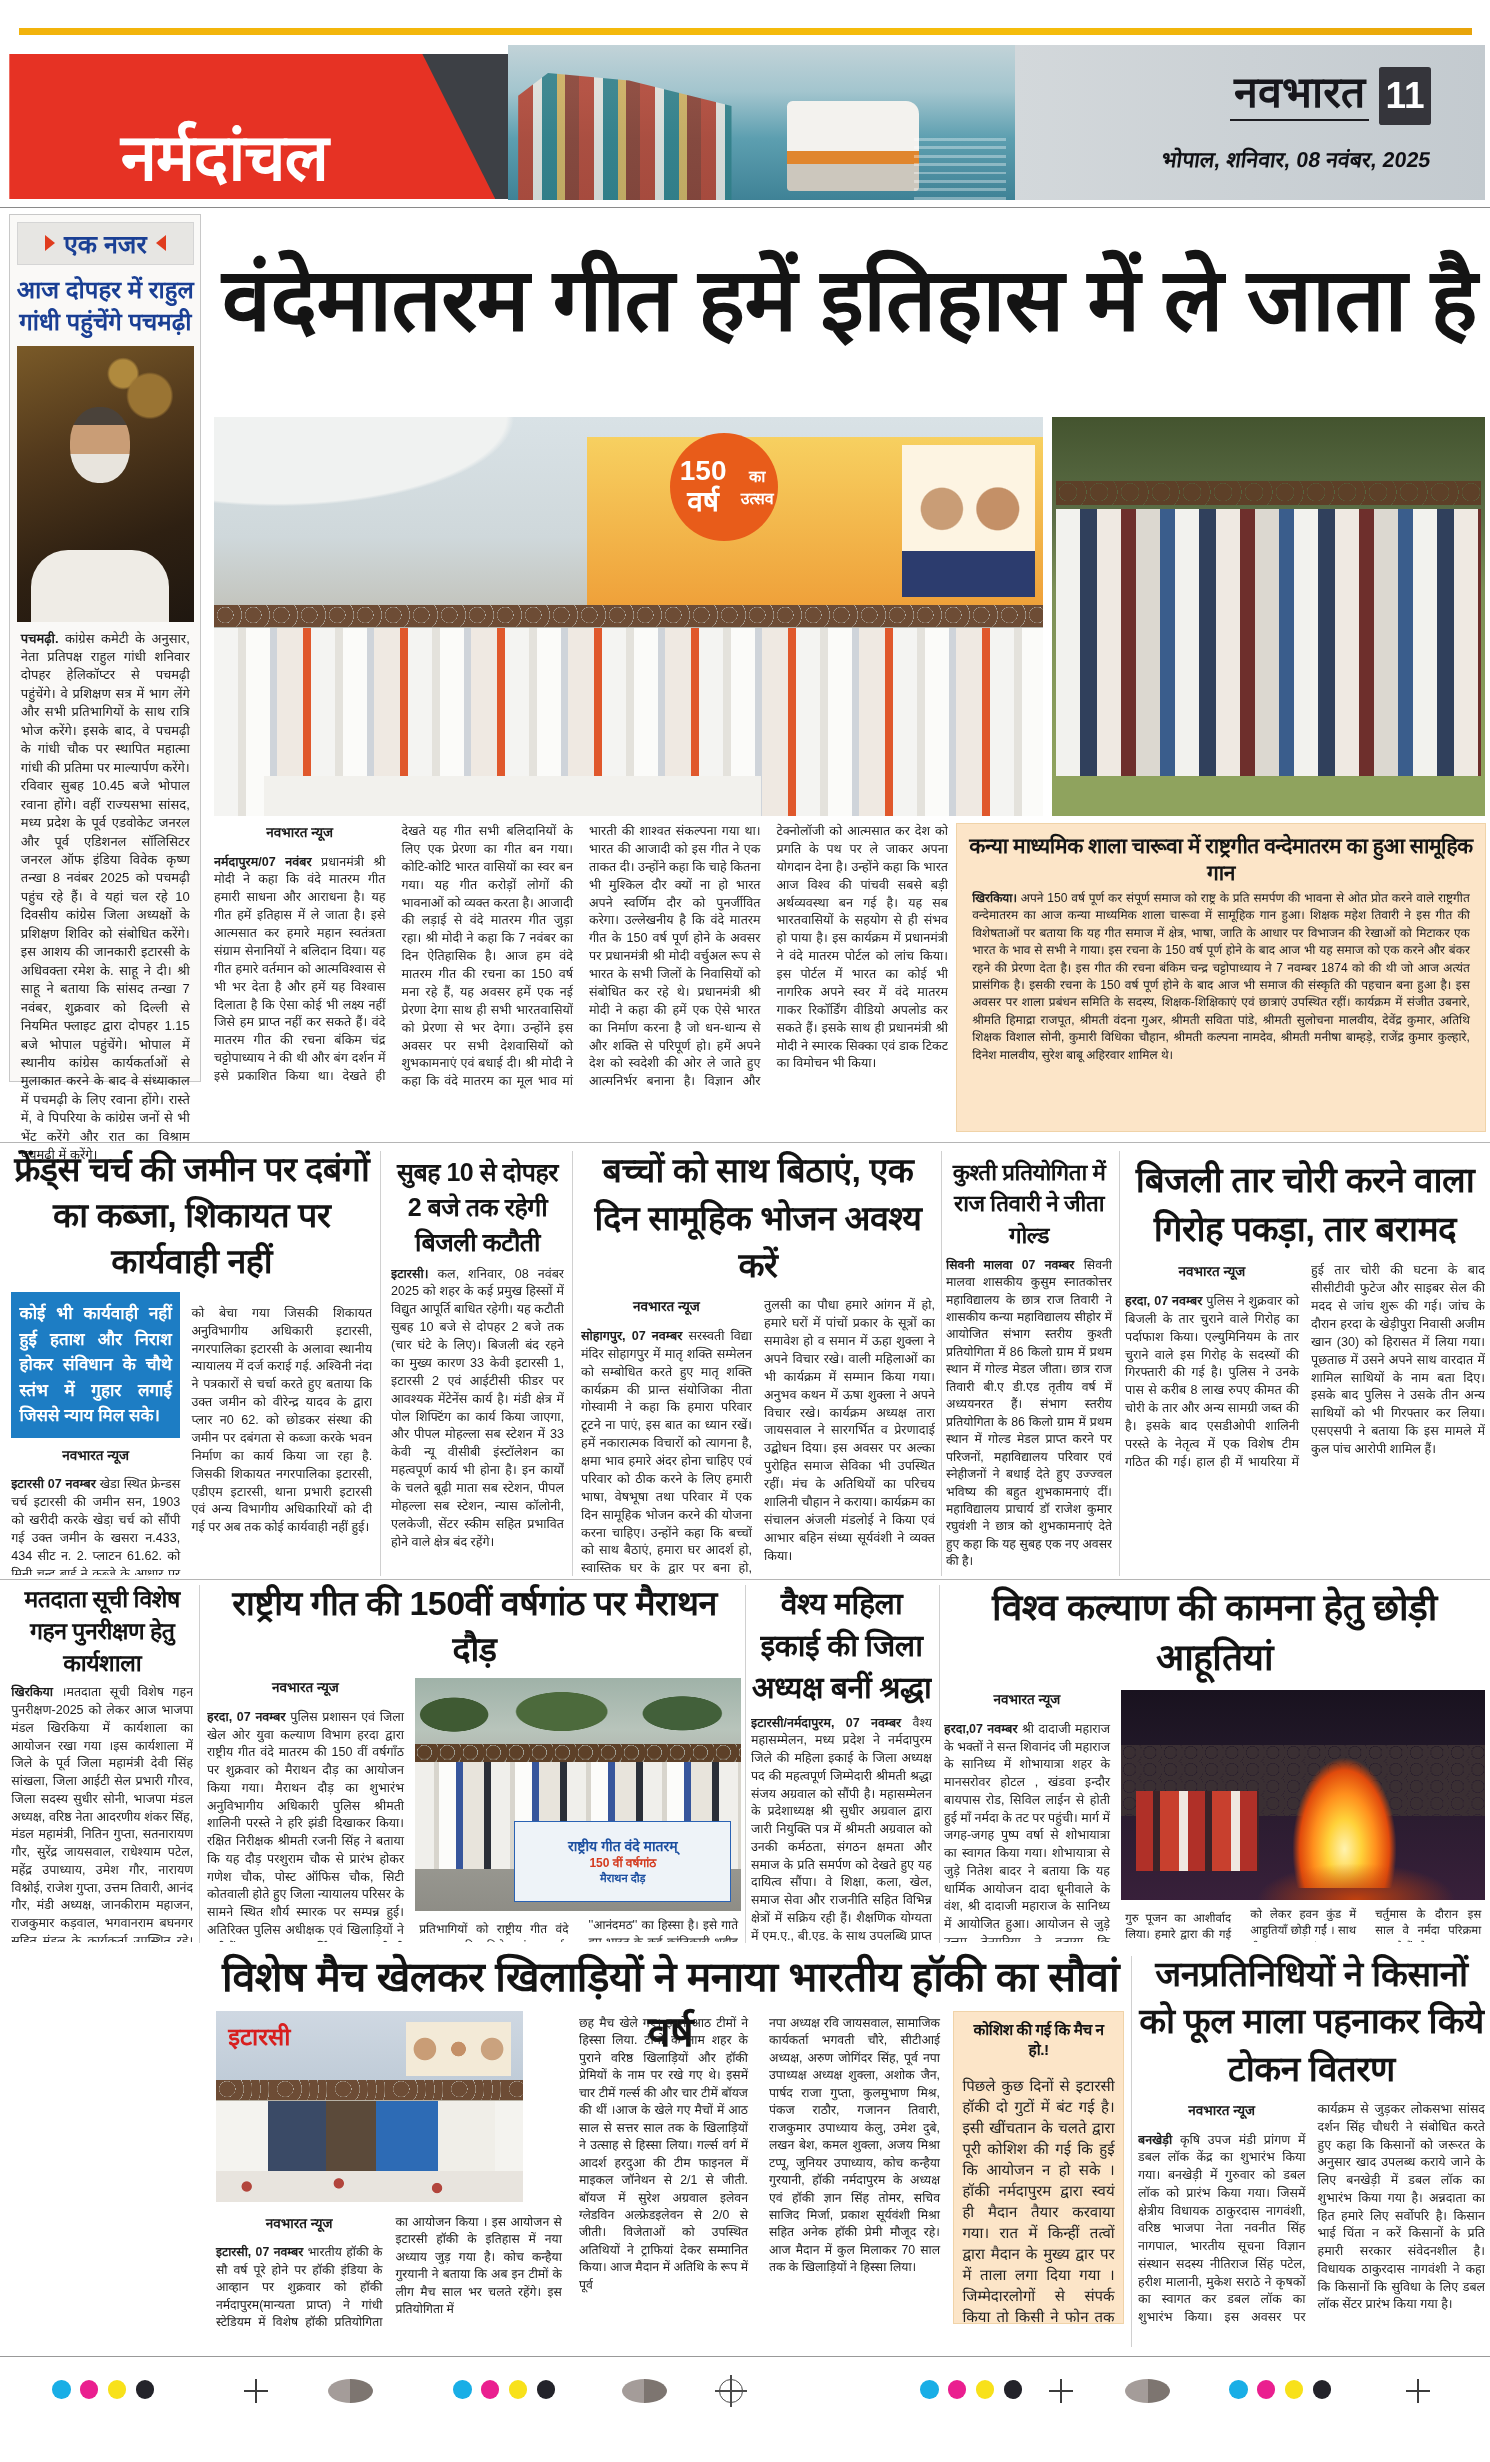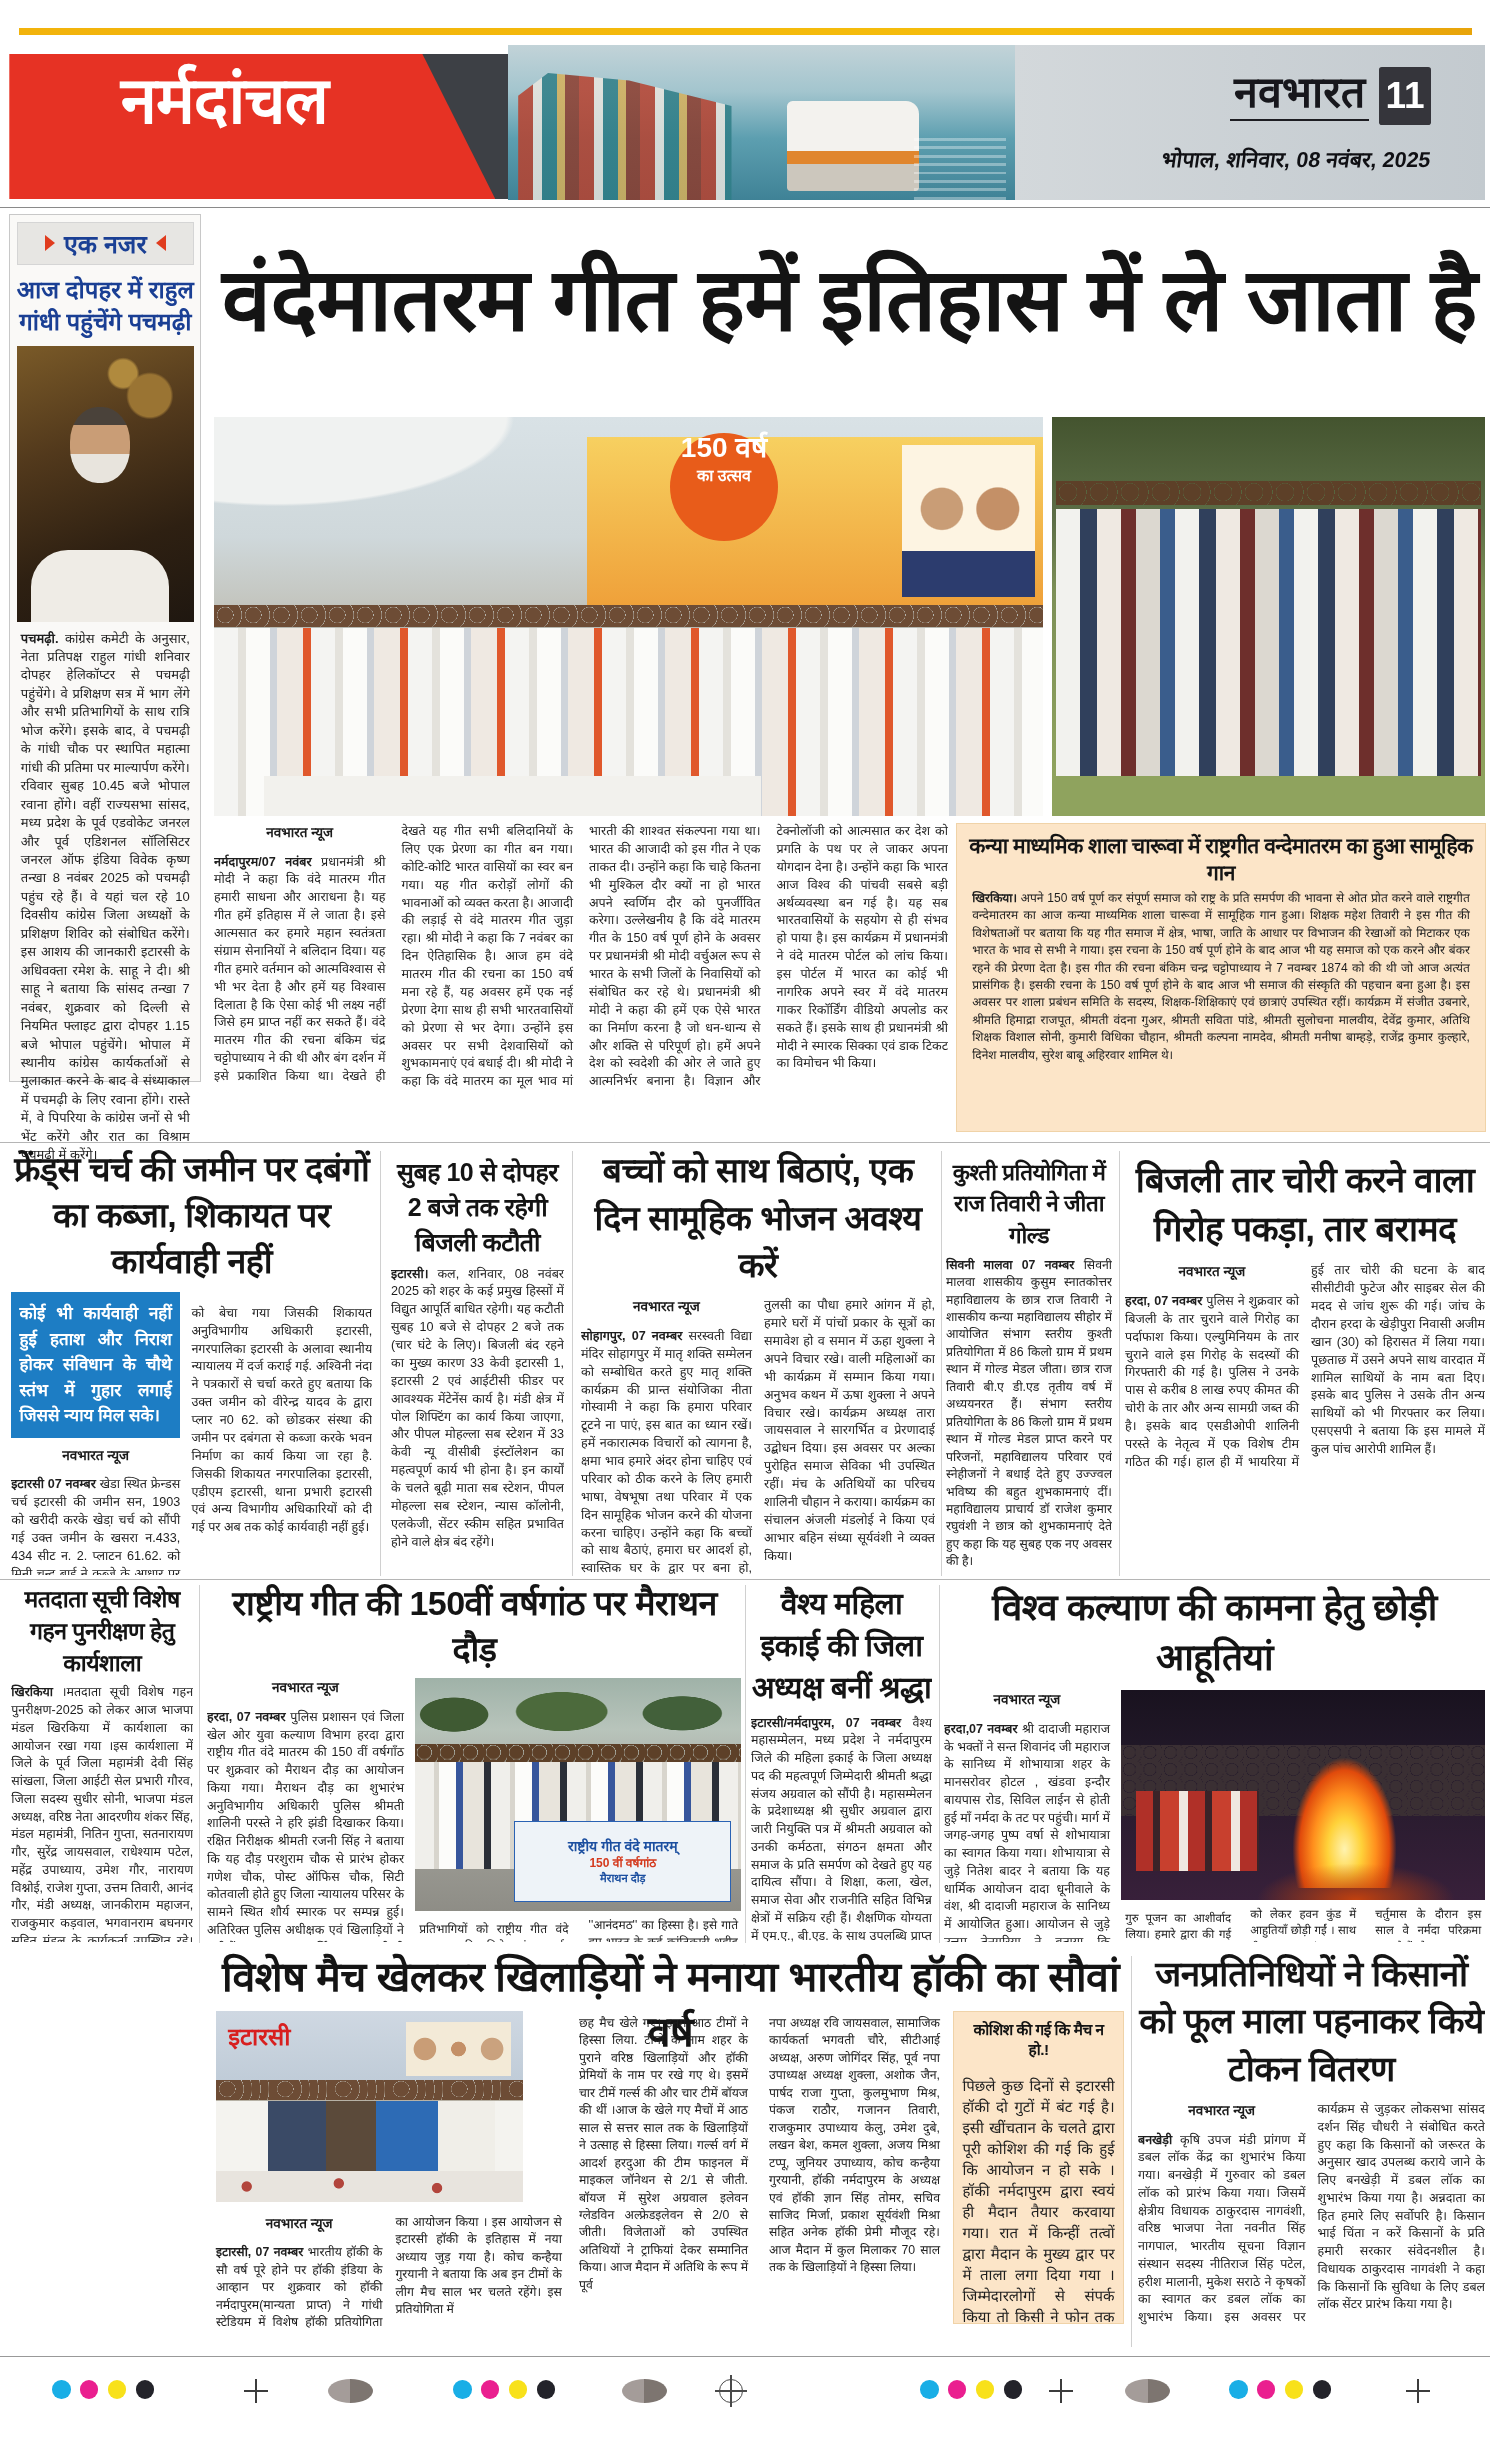--- a/index.html
+++ b/index.html
@@ -31,21 +31,21 @@
   .quote{background:#1d7dc4;color:#fff;font-weight:700;font-size:17px;line-height:1.5;padding:9.3px 8.4px;text-align:justify}
   .peach{background:#fce5c8;border:0.9px solid #f0d3a8}
   .tri{width:0;height:0;border-top:8.4px solid transparent;border-bottom:8.4px solid transparent}
 </style>
 </head>
 <body>
 
 <div class="abs" style="left:18.6px;top:28px;width:1453px;height:6.5px;background:linear-gradient(90deg,#f2b30c,#f5bd0c 70%,#e8a40a)"></div>
 
 <div class="abs" style="left:400px;top:54px;width:110px;height:145px;background:#3d4045;clip-path:polygon(18% 0,100% 0,100% 100%,60% 100%)"></div>
-<div class="abs" style="left:9.3px;top:54px;width:486px;height:145px;background:#e63224;clip-path:polygon(0 0,85% 0,100% 100%,0 100%);display:flex;align-items:flex-start;justify-content:center">
+<div class="abs" style="left:9.3px;top:54px;width:486px;height:145px;background:#e63224;clip-path:polygon(0 0,85% 0,100% 100%,0 100%);display:flex;align-items:flex-end;justify-content:center">
   <div style="color:#fff;font-weight:800;font-size:65px;letter-spacing:-0.9px;padding-right:56px">नर्मदांचल</div>
 </div>
 
 <div class="photo" style="left:508px;top:45px;width:508px;height:155px;background:linear-gradient(180deg,#c2d3d8 0%,#a3c5ce 30%,#5d9fb0 60%,#3f8296 100%)">
   <div class="abs" style="left:2%;bottom:0;width:42%;height:82%;background:repeating-linear-gradient(90deg,#b8412e 0 15px,#e9e6df 15px 24px,#2e7d86 24px 39px,#d6b05a 39px 47px,#8c3b2c 47px 61px);opacity:.85;clip-path:polygon(0 18%,14% 0,52% 6%,100% 26%,100% 100%,0 100%)"></div>
   <div class="abs" style="left:55%;bottom:6%;width:26%;height:58%;background:linear-gradient(180deg,#f3f2ee 0 55%,#e0862e 55% 70%,#ccc7bd 70% 100%);border-radius:5.6px 13px 3.7px 3.7px"></div>
   <div class="abs" style="right:2%;bottom:0;width:18%;height:40%;background:repeating-linear-gradient(180deg,rgba(255,255,255,.35) 0 2.8px,rgba(0,0,0,0) 2.8px 8.4px)"></div>
 </div>
 
 <div class="abs" style="left:1015px;top:45px;width:470px;height:155px;background:linear-gradient(90deg,#d3d8db,#c3cacf)">
@@ -72,21 +72,21 @@
       <p><b class="ld">पचमढ़ी. </b><span>कांग्रेस कमेटी के अनुसार, नेता प्रतिपक्ष राहुल गांधी शनिवार दोपहर हेलिकॉप्टर से पचमढ़ी पहुंचेंगे। वे प्रशिक्षण सत्र में भाग लेंगे और सभी प्रतिभागियों के साथ रात्रि भोज करेंगे। इसके बाद, वे पचमढ़ी के गांधी चौक पर स्थापित महात्मा गांधी की प्रतिमा पर माल्यार्पण करेंगे। रविवार सुबह 10.45 बजे भोपाल रवाना होंगे। वहीं राज्यसभा सांसद, मध्य प्रदेश के पूर्व एडवोकेट जनरल और पूर्व एडिशनल सॉलिसिटर जनरल ऑफ इंडिया विवेक कृष्ण तन्खा 8 नवंबर 2025 को पचमढ़ी पहुंच रहे हैं। वे यहां चल रहे 10 दिवसीय कांग्रेस जिला अध्यक्षों के प्रशिक्षण शिविर को संबोधित करेंगे। इस आशय की जानकारी इटारसी के अधिवक्ता रमेश के. साहू ने दी। श्री साहू ने बताया कि सांसद तन्खा 7 नवंबर, शुक्रवार को दिल्ली से नियमित फ्लाइट द्वारा दोपहर 1.15 बजे भोपाल पहुंचेंगे। भोपाल में स्थानीय कांग्रेस कार्यकर्ताओं से मुलाकात करने के बाद वे संध्याकाल में पचमढ़ी के लिए रवाना होंगे। रास्ते में, वे पिपरिया के कांग्रेस जनों से भी भेंट करेंगे और रात का विश्राम पचमढ़ी में करेंगे।</span></p>
     </div>
 </div>
 
 <div class="abs hd" style="left:216px;top:222px;width:1267px;height:156px;font-size:88px;display:flex;align-items:center;justify-content:center;line-height:1.5">वंदेमातरम गीत हमें इतिहास में ले जाता है</div>
 
 <div class="photo" style="left:214px;top:417px;width:829px;height:399px;background:linear-gradient(180deg,#d9e2e6 0%,#cfd8db 30%,#c4c6c0 46%,#a3a59d 62%,#8b8d86 100%)">
   <div class="abs" style="left:0;top:0;width:42%;height:40%;background:radial-gradient(ellipse 110% 90% at 18% 0,#f0f2f1 60%,rgba(0,0,0,0) 62%)"></div>
   <div class="abs" style="left:45%;top:5%;width:55%;height:42%;background:linear-gradient(180deg,#f7d060,#efa13a)"></div>
   <div class="abs" style="right:1%;top:7%;width:16%;height:38%;background:radial-gradient(circle at 30% 42%,#c99d76 0 16%,rgba(0,0,0,0) 17%),radial-gradient(circle at 72% 42%,#c49067 0 16%,rgba(0,0,0,0) 17%),linear-gradient(180deg,#fdf4e2 0 70%,#2c3c6e 70% 100%)"></div>
-  <div class="abs" style="left:55%;top:4%;width:108px;height:108px;border-radius:50%;background:#e85c1a;color:#fff;display:flex;flex-direction:column;align-items:center;justify-content:flex-start;font-weight:800;text-align:center">
+  <div class="abs" style="left:55%;top:4%;width:108px;height:108px;border-radius:50%;background:#e85c1a;color:#fff;display:flex;flex-direction:row;align-items:center;justify-content:space-between;font-weight:800;text-align:center">
     <span style="font-size:28px;line-height:1.1">150 वर्ष</span>
     <span style="font-size:16px">का उत्सव</span>
   </div>
   <div class="abs" class2="heads" style="left:0;top:47%;width:100%;height:22.4px;background:repeating-radial-gradient(circle at 11.2px 10.2px,#6d4c35 0 7.5px,rgba(0,0,0,0) 8.4px);background-size:28px 22.4px"></div>
   <div class="abs" style="left:0;top:53%;width:100%;height:47%;background:repeating-linear-gradient(90deg,#f4f4f2 0 24px,#e4e2dc 24px 32px,#fbfbf9 32px 56px,#cfd4da 56px 63px,#efe9e2 63px 89px,#e0582c 89px 97px)"></div>
   <div class="abs" style="left:6%;bottom:0;width:60%;height:10%;background:#f2f1ed"></div>
 </div>
 
 <div class="photo" style="left:1052px;top:417px;width:433px;height:399px;background:linear-gradient(180deg,#44542f 0%,#5d6f47 26%,#7d9057 44%,#93a75f 100%)">
   <div class="abs" style="left:1%;top:16%;width:98%;height:24px;background:repeating-radial-gradient(circle at 12px 11.2px,#5d4028 0 8.4px,rgba(0,0,0,0) 9.3px);background-size:31px 24px"></div>

